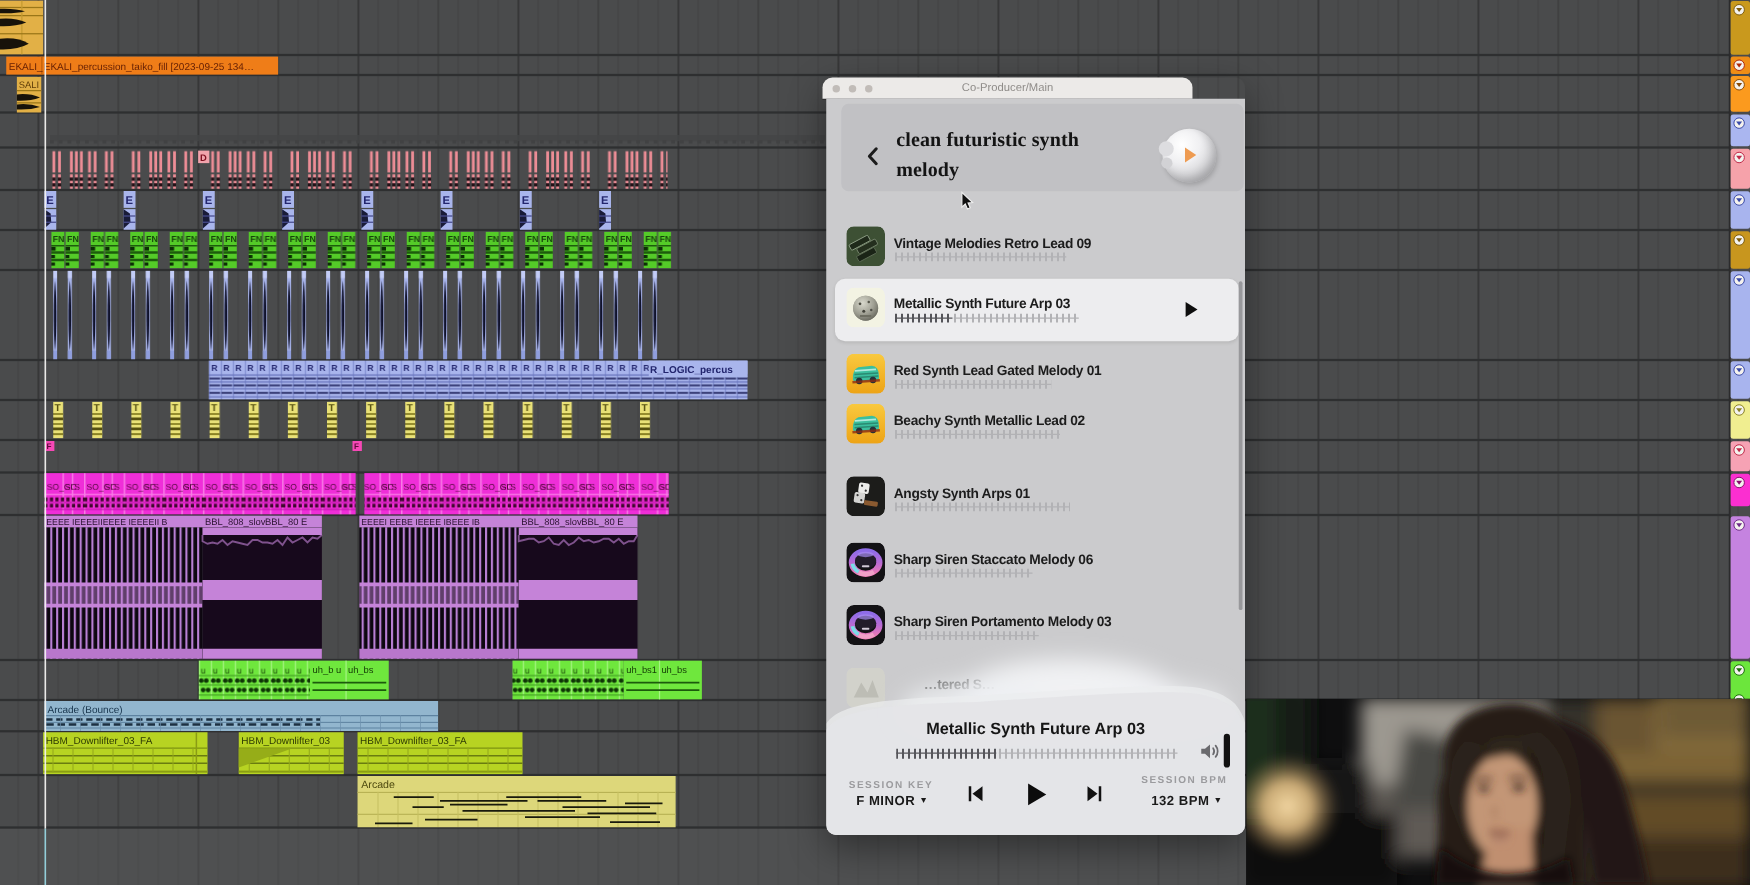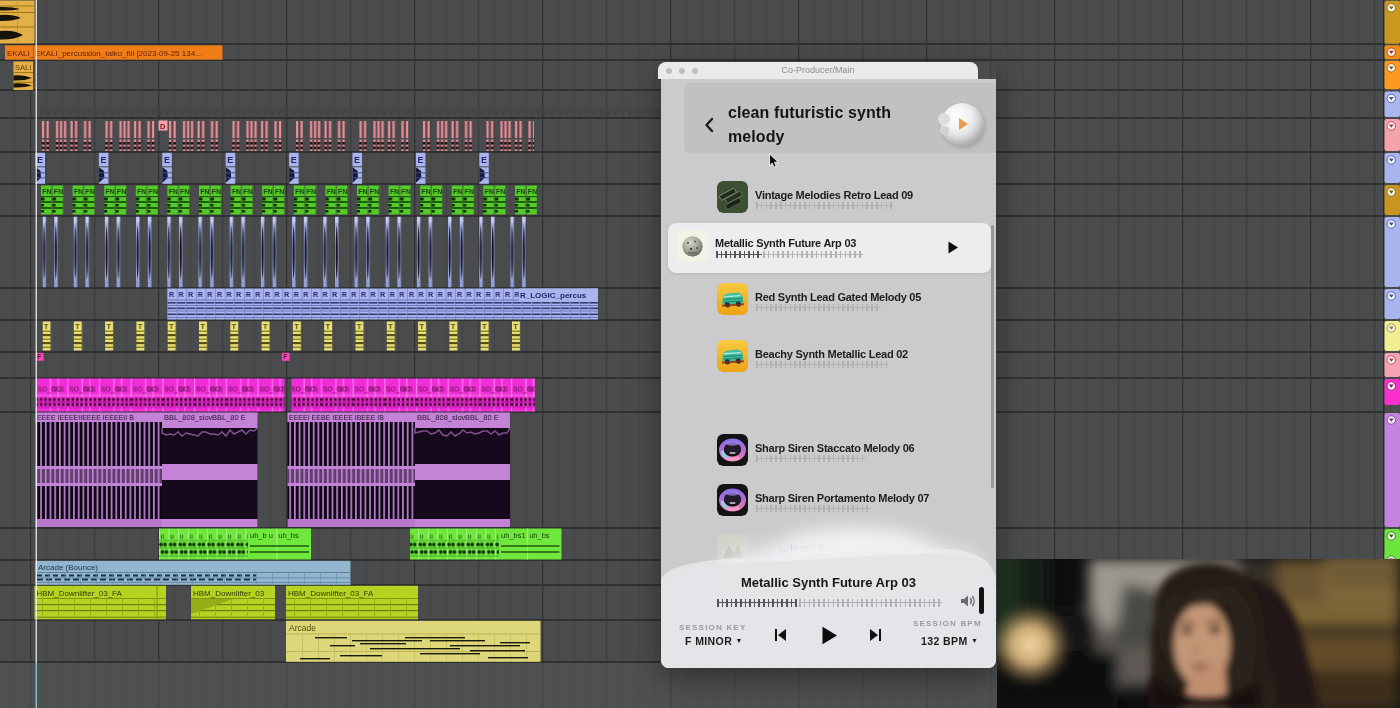--- a/index.html
+++ b/index.html
@@ -2,38 +2,38 @@
 <html><head>
 <meta charset="utf-8">
 <style>
   html,body{margin:0;padding:0;}
   body{width:1400px;height:708px;position:relative;overflow:hidden;background:#4a4b4c;
        font-family:"Liberation Sans", sans-serif;}
   #daw{position:absolute;left:0;top:0;}
   
   #win{position:absolute;left:661px;top:62px;width:335px;height:606px;
        box-shadow:0 10px 30px rgba(0,0,0,.4);border-radius:8px;}
-  #titlebar{position:absolute;left:-3px;top:0;width:320px;height:17px;background:#eceae8;
+  #titlebar{position:absolute;left:-3px;top:0;width:296px;height:17px;background:#eceae8;
        border-radius:8px 8px 0 0;box-shadow:0 1px 0 rgba(0,0,0,.25);}
   .tl{position:absolute;top:5.5px;width:6px;height:6px;border-radius:50%;background:#c1bcb8;}
   #titlebar .t{position:absolute;width:100%;text-align:center;top:3px;font-size:9px;color:#8f8c89;}
   #winbody{position:absolute;left:0;top:17px;width:335px;height:589px;background:#cbcbcd;
        border-radius:0 0 8px 8px;overflow:hidden;}
-  #hdr{position:absolute;left:23px;top:4px;width:322px;height:70px;background:#c1c1c4;border-radius:6px;}
+  #hdr{position:absolute;left:12px;top:4px;width:322px;height:70px;background:#c1c1c4;border-radius:6px;font-family:Liberation Serif, serif;}
   #hdr .back{position:absolute;left:22px;top:27px;width:10px;height:16px;}
   #hdr h1{position:absolute;left:44px;top:18px;margin:0;font-size:16px;line-height:23.5px;letter-spacing:.3px;
        font-weight:700;color:#141414;letter-spacing:.1px;}
   #sphere{position:absolute;right:22px;top:20px;width:43px;height:43px;border-radius:50%;
        background:radial-gradient(circle at 36% 30%, #ffffff 0%, #f0f0f2 35%, #d6d6d9 62%, #bcbcc0 85%, #aeaeb2 100%);
        box-shadow:inset -3px -4px 7px rgba(0,0,0,.16), 1px 2px 4px rgba(0,0,0,.18);}
   #sphere:before{content:"";position:absolute;left:-3px;top:10px;width:12px;height:12px;border-radius:50%;background:#dddde0;}
   #sphere:after{content:"";position:absolute;left:-1px;top:23px;width:9px;height:9px;border-radius:50%;background:#d2d2d5;}
   #sphere .ptri{position:absolute;left:18px;top:15px;width:0;height:0;z-index:2;
        border-left:9px solid #ee9b51;border-top:6.5px solid transparent;border-bottom:6.5px solid transparent;}
-  .item{position:absolute;left:0;width:335px;height:50px;margin-left:40px;}
+  .item{position:absolute;left:0;width:335px;height:50px;}
   .icon{position:absolute;left:16px;top:0px;width:31px;height:32px;border-radius:6px;overflow:hidden;}
   .ttl{position:absolute;left:54px;top:8px;font-size:11px;font-weight:700;color:#1c1c1c;letter-spacing:-.25px;}
   .wf{position:absolute;left:55px;top:21px;height:7px;}
   .wf1{width:137px;background:
       repeating-linear-gradient(90deg,#b2b2b5 0 1.6px,rgba(0,0,0,0) 1.6px 4.8px);}
   .wf1:after{content:"";position:absolute;left:0;top:3px;width:100%;height:1.2px;background:#b2b2b5;}
   .wfd{width:100px;background:
       repeating-linear-gradient(90deg,#55555a 0 1.6px,rgba(0,0,0,0) 1.6px 4.6px);}
   .wfd:after{content:"";position:absolute;left:0;top:3px;width:100%;height:1.2px;background:#55555a;}
   #selcard{position:absolute;left:7px;top:0px;width:323px;height:50px;background:#ededef;border-radius:8px;
@@ -491,24 +491,24 @@
 <g transform="rotate(-4 15 16)">
               <path d="M5 20 Q5 12 10 10.5 L21 10 Q26 11 26 17 L26 20 Q26 21.5 24 21.5 L7 21.5 Q5 21.5 5 20 Z" fill="#3bbf9e"></path>
 <rect x="7" y="12.5" width="17" height="1.4" fill="#bfeee2" opacity="0.9"></rect>
 <rect x="6.5" y="15.5" width="19" height="1.2" fill="#2a8a72"></rect>
 <rect x="6.5" y="18" width="19" height="1.2" fill="#2a8a72"></rect>
 <circle cx="10" cy="21.5" r="2.6" fill="#24313a"></circle>
               <circle cx="21" cy="21.5" r="2.6" fill="#24313a"></circle>
 <rect x="4.5" y="21" width="22" height="2" fill="#8a2c14" opacity="0.8"></rect>
             </g>
           </svg></div>
-<div class="ttl">Red Synth Lead Gated Melody 05</div>
+<div class="ttl">Red Synth Lead Gated Melody 01</div>
 <div class="wf wf1" style="width:125px"></div>
 </div>
-<div class="item" style="top:261px">
+<div class="item" style="top:244px">
 <div class="icon"><svg width="31" height="32" viewBox="0 0 31 32">
             <defs>
               <linearGradient id="cg2" x1="0" y1="0" x2="0" y2="1">
                 <stop offset="0" stop-color="#f9c93f"></stop>
                 <stop offset="1" stop-color="#eda315"></stop>
               </linearGradient>
             </defs>
 <rect width="31" height="32" rx="6" fill="url(#cg2)"></rect>
 <g transform="rotate(-4 15 16)">
               <path d="M5 20 Q5 12 10 10.5 L21 10 Q26 11 26 17 L26 20 Q26 21.5 24 21.5 L7 21.5 Q5 21.5 5 20 Z" fill="#3bbf9e"></path>
@@ -516,20 +516,36 @@
 <rect x="6.5" y="15.5" width="19" height="1.2" fill="#2a8a72"></rect>
 <rect x="6.5" y="18" width="19" height="1.2" fill="#2a8a72"></rect>
 <circle cx="10" cy="21.5" r="2.6" fill="#24313a"></circle>
               <circle cx="21" cy="21.5" r="2.6" fill="#24313a"></circle>
 <rect x="4.5" y="21" width="22" height="2" fill="#8a2c14" opacity="0.8"></rect>
             </g>
           </svg></div>
 <div class="ttl">Beachy Synth Metallic Lead 02</div>
 <div class="wf wf1" style="width:132px"></div>
 </div>
+<div class="item" style="top:302px">
+<div class="icon"><svg width="31" height="32" viewBox="0 0 31 32">
+            <rect width="31" height="32" rx="6" fill="#1c1c1a"></rect>
+<g transform="rotate(8 15 16)">
+              <rect x="9" y="5.5" width="8.5" height="8.5" rx="1.5" fill="#ececea"></rect>
+<circle cx="11.5" cy="8" r="0.9" fill="#333"></circle>
+              <circle cx="15" cy="11.5" r="0.9" fill="#333"></circle>
+<rect x="6.5" y="13.5" width="8.5" height="8.5" rx="1.5" fill="#d4d4d2"></rect>
+<circle cx="9" cy="16" r="0.9" fill="#333"></circle>
+              <circle cx="12.5" cy="19.5" r="0.9" fill="#333"></circle>
+<rect x="15" y="19" width="11" height="4" rx="1" fill="#8a5a30"></rect>
+            </g>
+          </svg></div>
+<div class="ttl">Angsty Synth Arps 01</div>
+<div class="wf wf1" style="width:140px"></div>
+</div>
 <div class="item" style="top:355px">
 <div class="icon"><svg width="31" height="32" viewBox="0 0 31 32">
             <rect width="31" height="32" rx="6" fill="#131215"></rect>
 <defs>
               <linearGradient id="sg1" x1="0" y1="0" x2="0" y2="1">
                 <stop offset="0" stop-color="#8f6ce8"></stop>
                 <stop offset="0.5" stop-color="#b86ad4"></stop>
                 <stop offset="1" stop-color="#ee7ab4"></stop>
               </linearGradient>
             </defs>
@@ -553,21 +569,21 @@
                 <stop offset="1" stop-color="#ee7ab4"></stop>
               </linearGradient>
             </defs>
 <ellipse cx="15.5" cy="16" rx="11" ry="9" fill="none" stroke="url(#sg2)" stroke-width="5"></ellipse>
 <ellipse cx="15.5" cy="14.5" rx="8.5" ry="6" fill="#221c2a"></ellipse>
 <path d="M5 17 A 11 9 0 0 0 10 23.5" fill="none" stroke="#7adce8" stroke-width="3"></path>
 <path d="M10 24 A 11 9 0 0 0 22 23.5" fill="none" stroke="#f0a0c8" stroke-width="3.4"></path>
 <rect x="12.5" y="18.2" width="6" height="1.5" rx="0.75" fill="#f0e8f4" opacity="0.85"></rect>
 <ellipse cx="15.5" cy="9.5" rx="6.5" ry="2.2" fill="#a58cf0" opacity="0.7"></ellipse>
           </svg></div>
-<div class="ttl">Sharp Siren Portamento Melody 07</div>
+<div class="ttl">Sharp Siren Portamento Melody 03</div>
 <div class="wf wf1" style="width:115px"></div>
 </div>
 <div id="selcard" style="top:144px">
 <div class="icon" style="left:9px;top:7px"><svg width="31" height="32" viewBox="0 0 31 32">
             <rect width="31" height="32" rx="6" fill="#f3f3e3"></rect>
 <circle cx="15.5" cy="16.5" r="10" fill="#9a9a8e"></circle>
 <circle cx="15.5" cy="16.5" r="10" fill="url(#mg)"></circle>
 <defs>
               <radialGradient id="mg" cx="0.38" cy="0.3" r="0.8">
                 <stop offset="0" stop-color="#d8d8cc"></stop>

